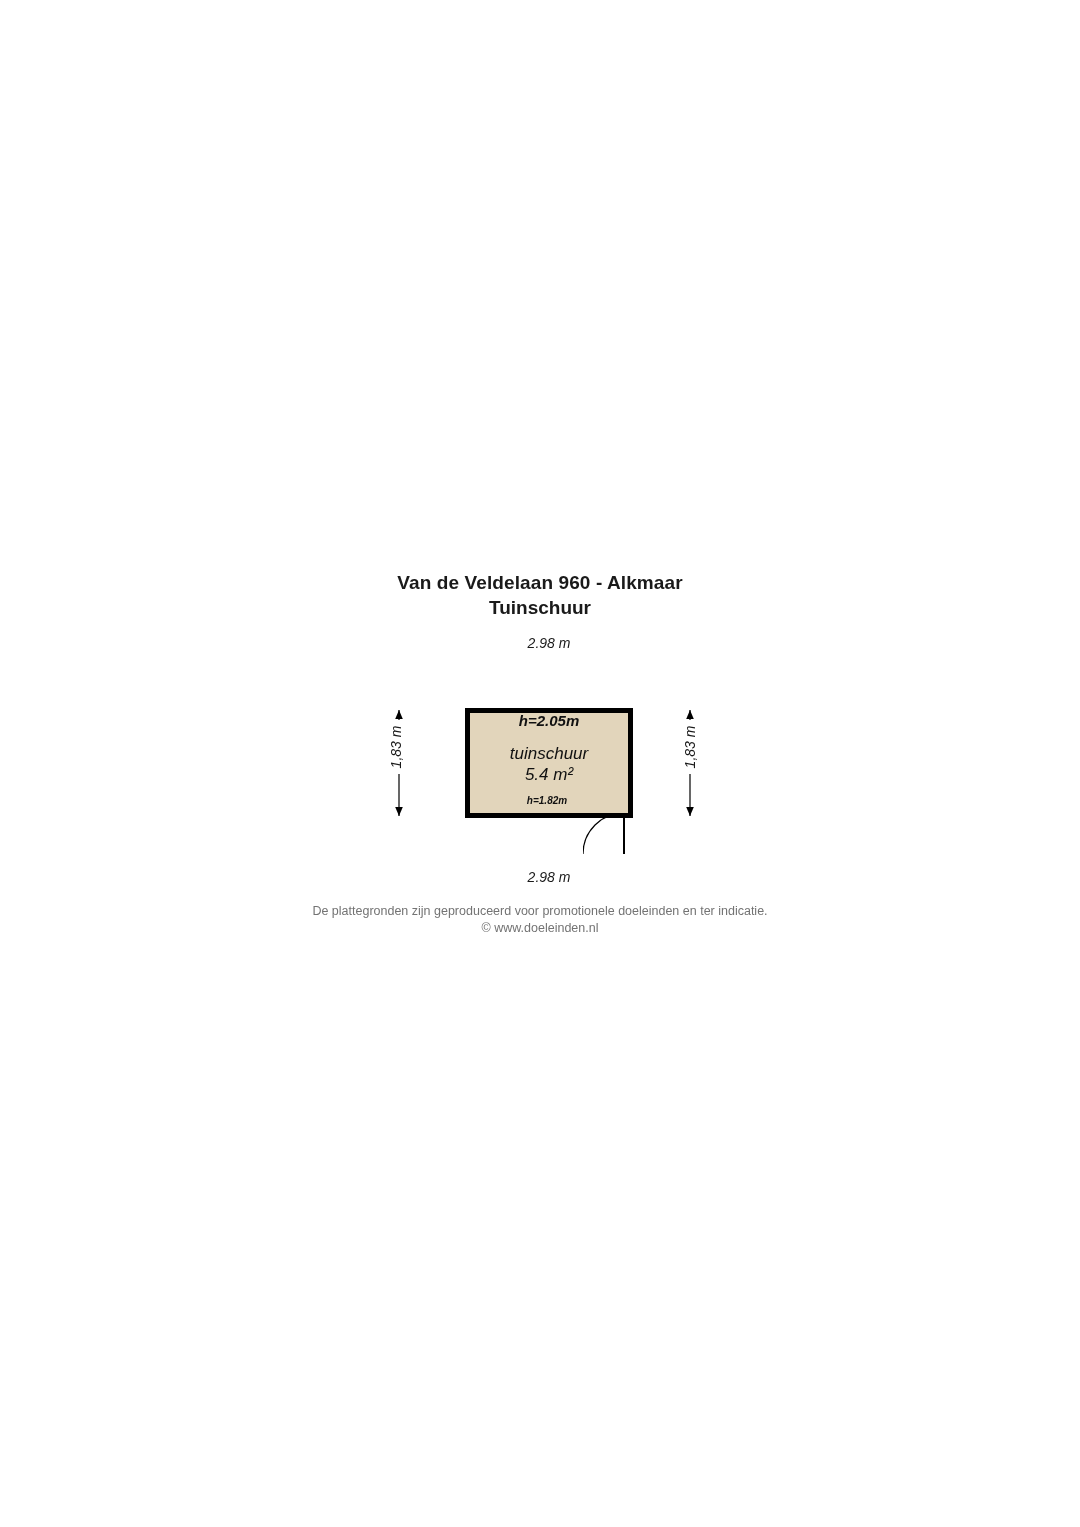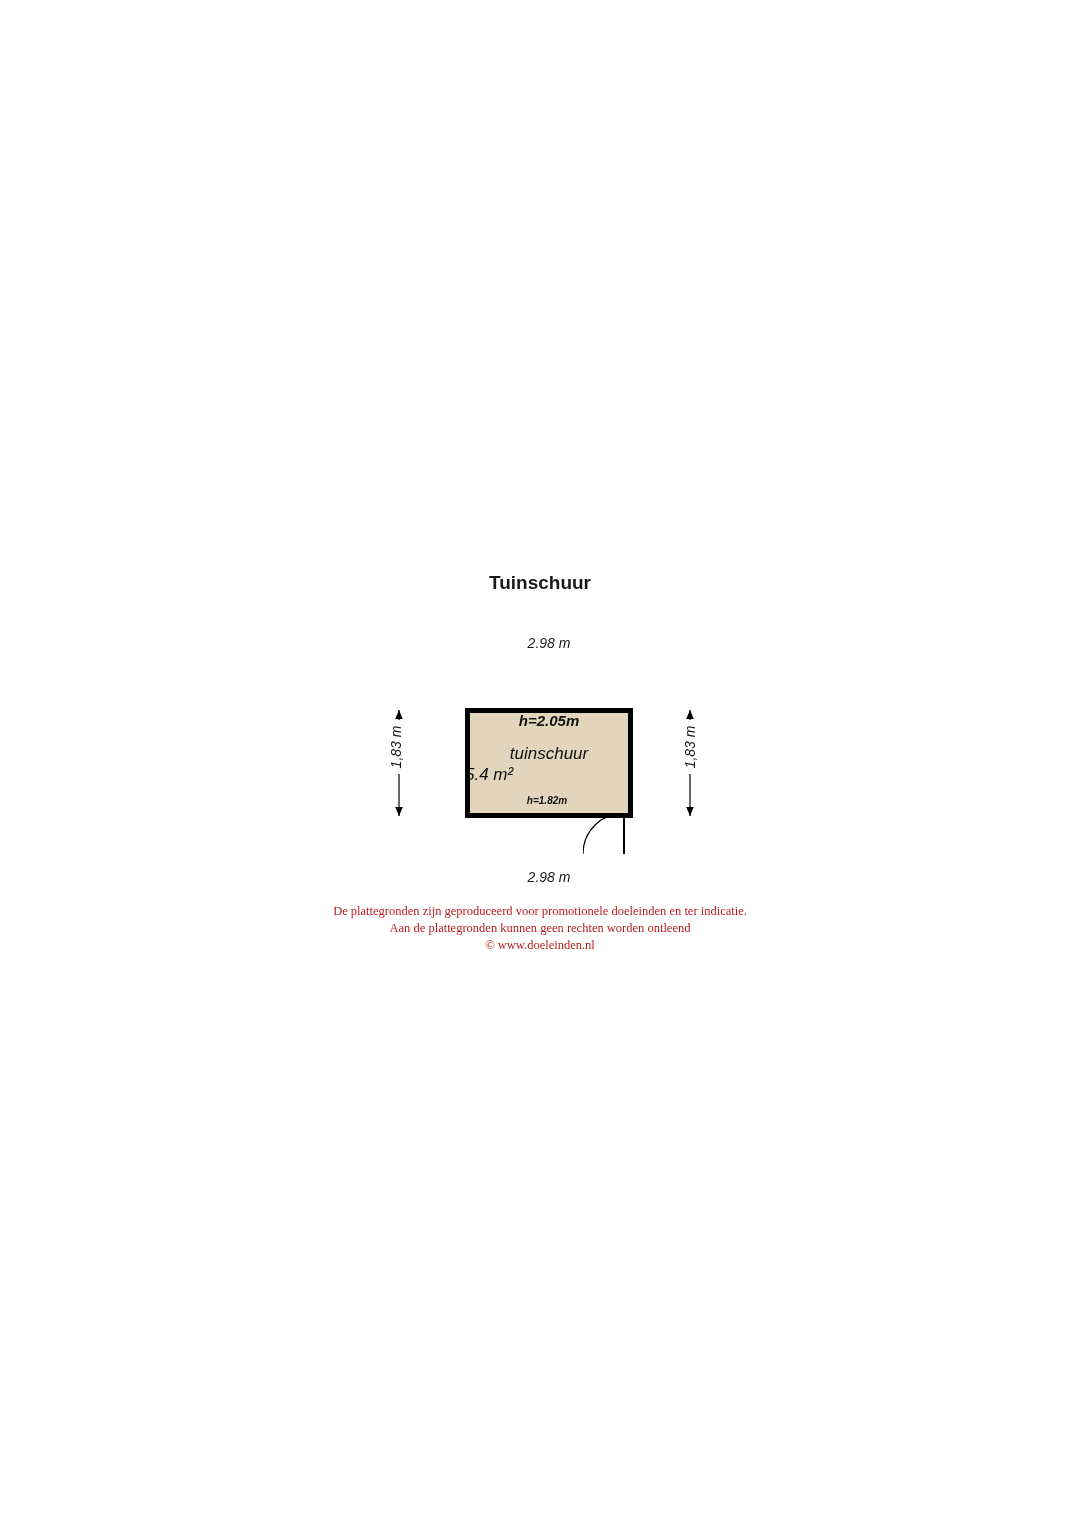--- a/index.html
+++ b/index.html
@@ -72,21 +72,21 @@
     text-align: center;
     font-size: 17px;
     line-height: 23px;
     color: #111;
   }
   .room-area {
     position: absolute;
     left: 465px;
     top: 763px;
     width: 168px;
-    text-align: left;
+    text-align: center;
     font-size: 17px;
     line-height: 23px;
     color: #111;
   }
 
   .h-top {
     position: absolute;
     left: 465px;
     top: 712px;
     width: 168px;
@@ -194,31 +194,31 @@
 
   
   .disclaimer {
     position: absolute;
     left: 0;
     top: 903px;
     width: 1080px;
     text-align: center;
     font-size: 12.5px;
     line-height: 17px;
-    color: #b91c1c;
-    font-family: Liberation Serif, serif;
+    color: #737373;
   }
   .disclaimer div { white-space: nowrap; }
 </style>
 </head>
 <body>
 
 <div class="sheet">
 
   <div class="title-block">
+    <div class="title-line1">Van de Veldelaan 960 - Alkmaar</div>
     <div class="title-line2">Tuinschuur</div>
   </div>
 
   <div class="plan">
 
     <div class="dim-top-line">
       <svg width="172" height="14" viewBox="0 0 172 14">
         <line x1="2" y1="7" x2="170" y2="7" stroke="#000" stroke-width="1.2"></line>
         <polygon points="2,7 11,3.2 11,10.8" fill="#000"></polygon>
         <polygon points="170,7 161,3.2 161,10.8" fill="#000"></polygon>
@@ -263,17 +263,16 @@
         <polygon points="2,7 11,3.2 11,10.8" fill="#000"></polygon>
         <polygon points="170,7 161,3.2 161,10.8" fill="#000"></polygon>
       </svg>
     </div>
     <div class="dim-bottom-label">2.98 m</div>
 
   </div>
 
   <div class="disclaimer">
     <div>De plattegronden zijn geproduceerd voor promotionele doeleinden en ter indicatie.</div>
-    <div>Aan de plattegronden kunnen geen rechten worden ontleend</div>
     <div>© www.doeleinden.nl</div>
   </div>
 
 </div>
 
 </body></html>

